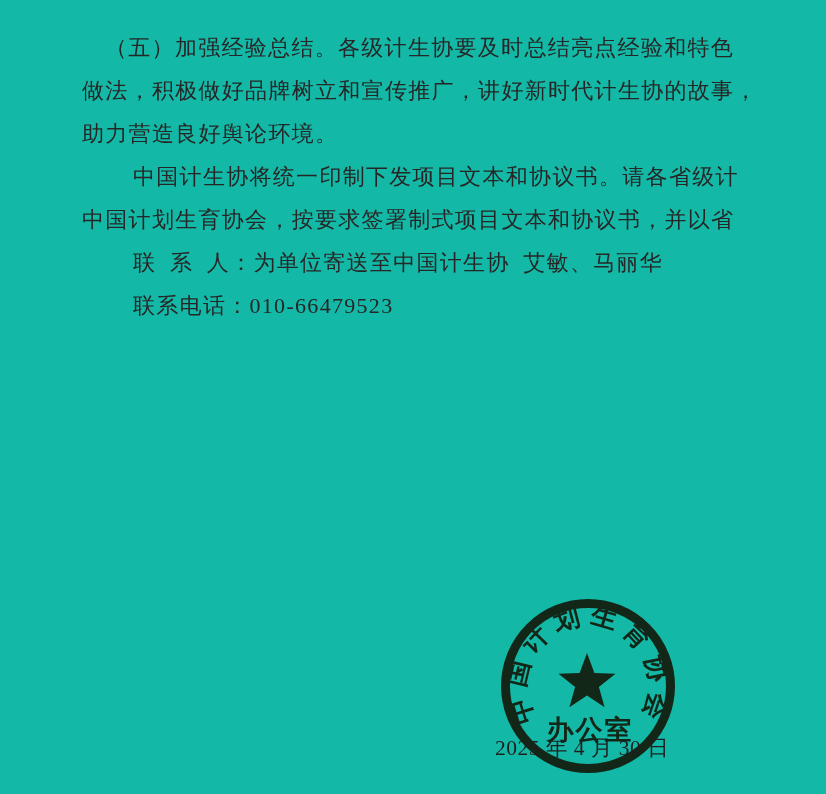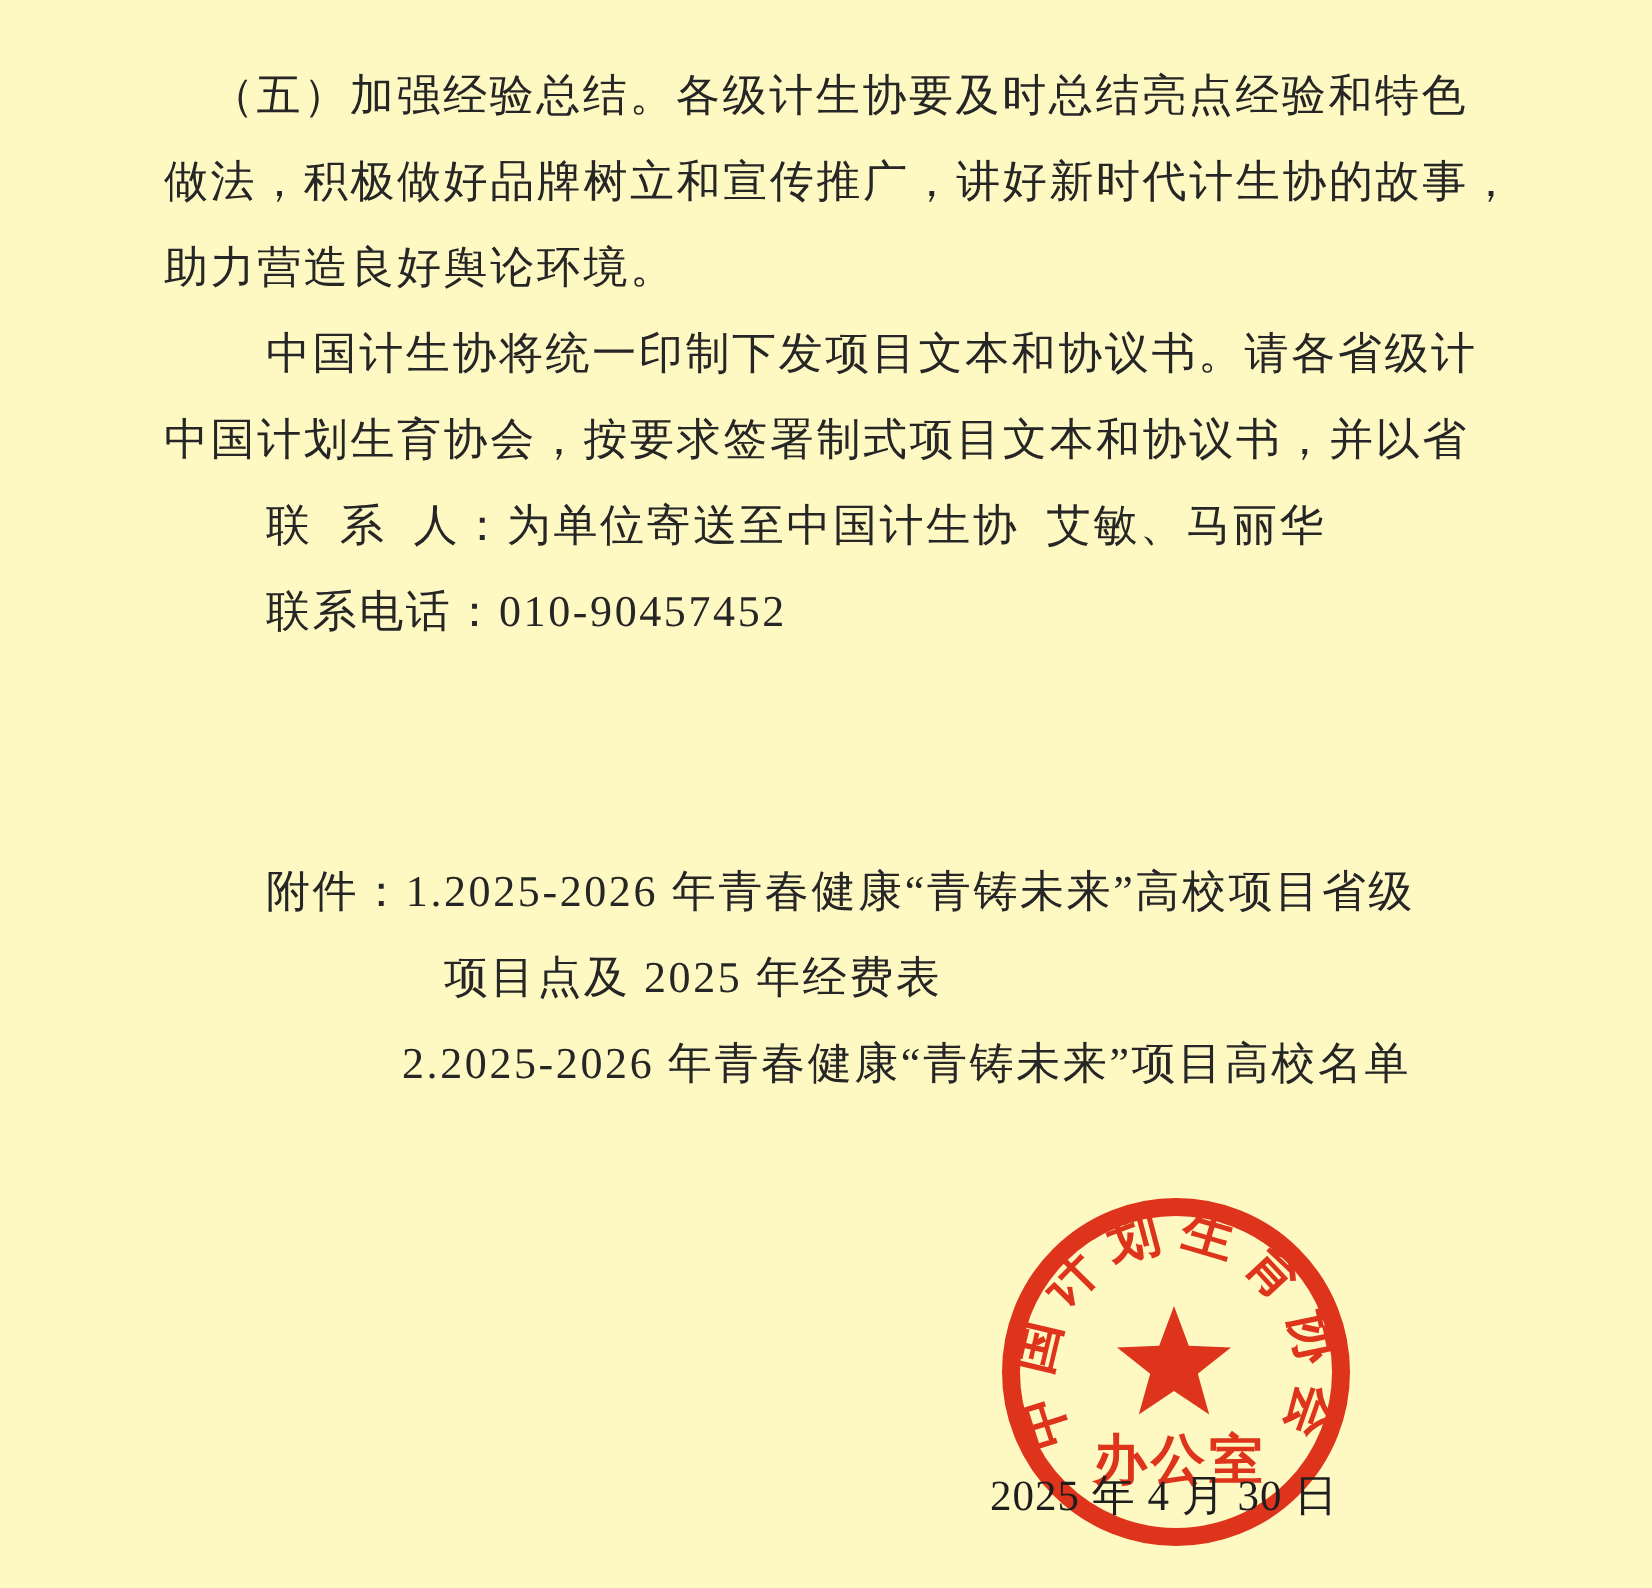--- a/index.html
+++ b/index.html
@@ -1,20 +1,20 @@
 <!DOCTYPE html>
 <html><head>
 <meta charset="utf-8">
 <style>
   html, body { margin: 0; padding: 0; }
   .page {
     position: relative;
     width: 826px;
     height: 794px;
-    background: #fef9c3;
+    background: #14b8a6;
     overflow: hidden;
     font-family: "Liberation Serif", "DejaVu Serif", serif;
     color: #262626;
   }
   .body-text {
     position: absolute;
     left: 82px;
     top: 26px;
     width: 690px;
     font-size: 22px;
@@ -79,28 +79,23 @@
 
 <div class="page">
 
   <div class="body-text">
     <div class="line indent-first">（五）加强经验总结。各级计生协要及时总结亮点经验和特色</div>
     <div class="line">做法，积极做好品牌树立和宣传推广，讲好新时代计生协的故事，</div>
     <div class="line">助力营造良好舆论环境。</div>
     <div class="line indent-para">中国计生协将统一印制下发项目文本和协议书。请各省级计</div>
     <div class="line">中国计划生育协会，按要求签署制式项目文本和协议书，并以省</div>
     <div class="line indent-contact">联  系  人：为单位寄送至中国计生协  艾敏、马丽华</div>
-    <div class="line indent-contact">联系电话：010-90457452</div>
+    <div class="line indent-contact">联系电话：010-66479523</div>
   </div>
 
-  <div class="attachment">
-    <div class="line att-line1"><span>附件：</span><span>1.2025-2026 年青春健康“青铸未来”高校项目省级</span></div>
-    <div class="line att-line2">项目点及 2025 年经费表</div>
-    <div class="line att-line3">2.2025-2026 年青春健康“青铸未来”项目高校名单</div>
-  </div>
 
   <div class="sig-date">2025 年 4 月 30 日</div>
 
   <div class="seal">
     <svg width="190" height="190" viewBox="0 0 190 190">
       <circle cx="95" cy="89" r="82.5" fill="none" stroke-width="9" stroke="#e03524"></circle>
       <path id="seal-arc-path" d="M 44.2 124.6 A 62 62 0 1 1 145.8 124.6" fill="none" stroke="none"></path>
       <text class="arc-label" fill="#e03524">
         <textPath href="#seal-arc-path" xlink:href="#seal-arc-path" startOffset="2">中国计划生育协会</textPath>
       </text>

